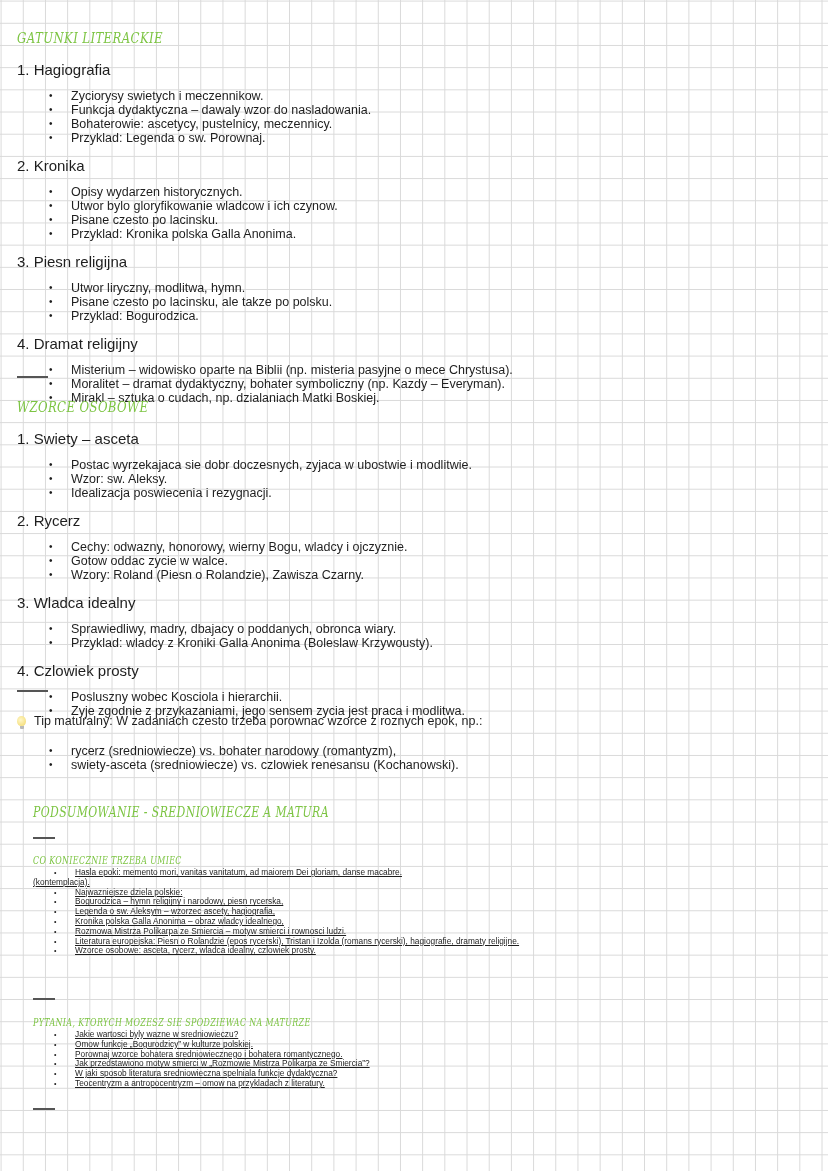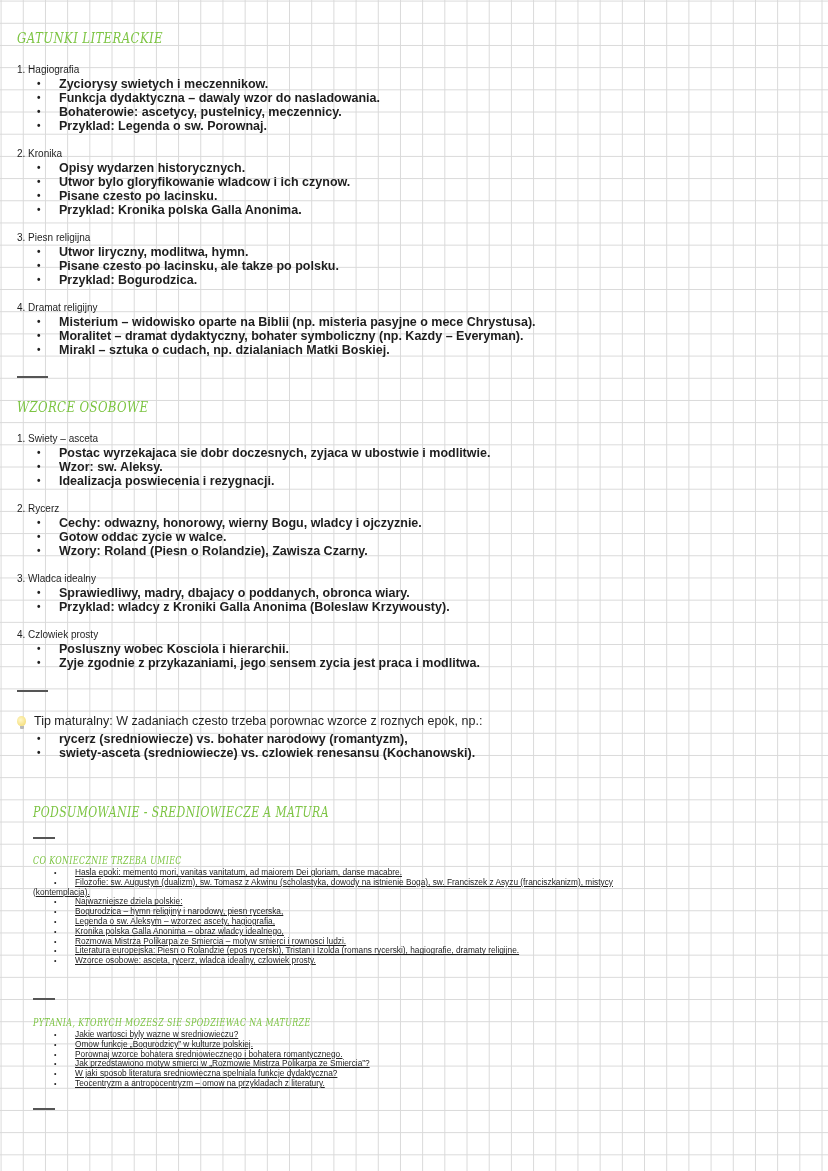--- a/index.html
+++ b/index.html
@@ -28,29 +28,28 @@
       font-style: italic;
       letter-spacing: 0.5px;
       white-space: nowrap;
       text-transform: uppercase;
     }
     .h-main { font-size: 15px; transform: scaleX(0.78); transform-origin: left top; }
     .h-sub { font-size: 11px; transform: scaleX(0.72); transform-origin: left top; }
 
     .section { position: absolute; left: 17px; }
     .num-title {
-      font-size: 10px;
+      font-size: 15px;
       line-height: 14px;
       white-space: nowrap;
     }
     ul.b {
       list-style: none;
-      margin: 0;
+      margin: 12px;
       padding: 0;
-      font-weight: bold;
     }
     ul.b li {
       position: relative;
       font-size: 12.5px;
       line-height: 14px;
       padding-left: 42px;
       white-space: nowrap;
     }
     ul.b li::before {
       content: "•";
@@ -216,21 +215,20 @@
 
 <div class="heading h-main" style="left:33px; top:804px; font-size:14px;">Podsumowanie - sredniowiecze a matura</div>
 
 <div class="rule" style="left:33px; top:837px; width:22px;"></div>
 
 <div class="heading h-sub" style="left:33px; top:854px;">Co koniecznie trzeba umiec</div>
 
 <div class="abs" style="left:17px; top:868px;">
   <ul class="s">
     <li>Hasla epoki: memento mori, vanitas vanitatum, ad maiorem Dei gloriam, danse macabre.</li>
-    <li>Filozofie: sw. Augustyn (dualizm), sw. Tomasz z Akwinu (scholastyka, dowody na istnienie Boga), sw. Franciszek z Asyzu (franciszkanizm), mistycy</li>
     <li class="wrap-cont" style="padding-left:16px;">(kontemplacja).</li>
     <li>Najwazniejsze dziela polskie:</li>
     <li>Bogurodzica – hymn religijny i narodowy, piesn rycerska,</li>
     <li>Legenda o sw. Aleksym – wzorzec ascety, hagiografia,</li>
     <li>Kronika polska Galla Anonima – obraz wladcy idealnego,</li>
     <li>Rozmowa Mistrza Polikarpa ze Smiercia – motyw smierci i rownosci ludzi.</li>
     <li>Literatura europejska: Piesn o Rolandzie (epos rycerski), Tristan i Izolda (romans rycerski), hagiografie, dramaty religijne.</li>
     <li>Wzorce osobowe: asceta, rycerz, wladca idealny, czlowiek prosty.</li>
   </ul>
 </div>

